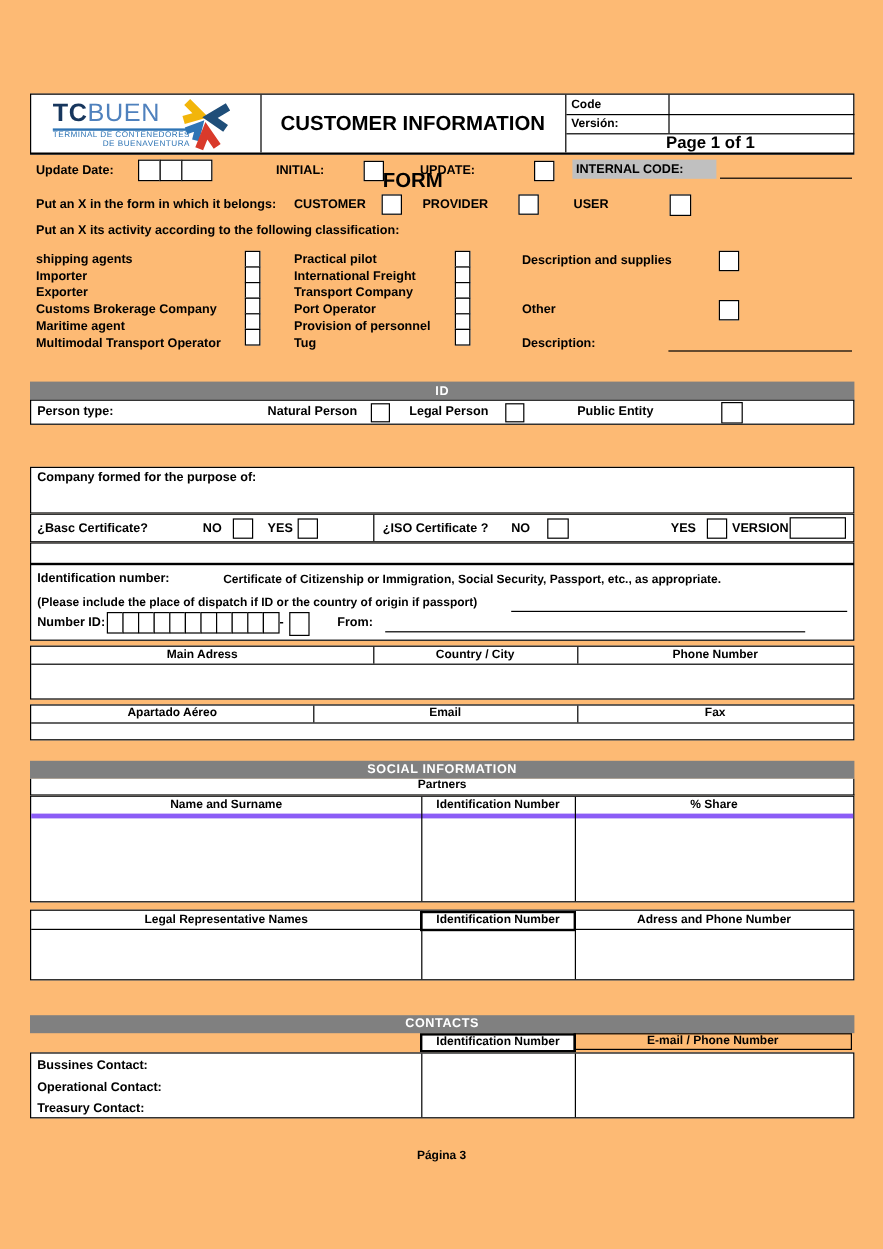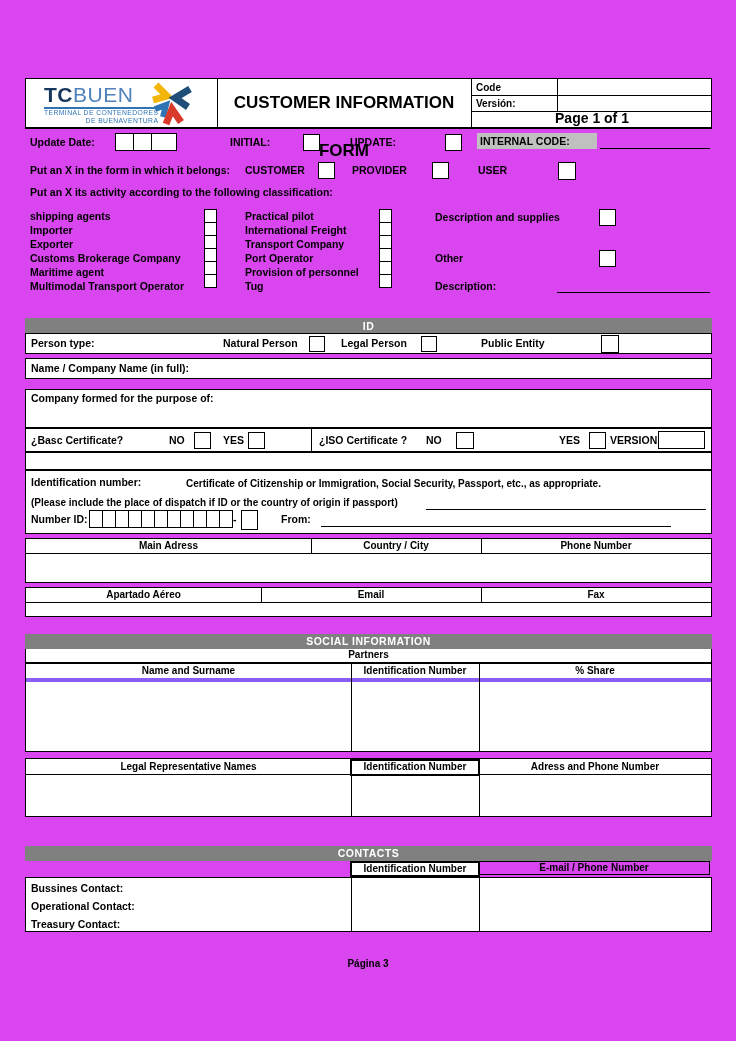--- a/index.html
+++ b/index.html
@@ -1,16 +1,16 @@
 <!DOCTYPE html>
 <html><head>
 <meta charset="utf-8">
 <style>
   html,body{margin:0;padding:0;background:#fff;}
-  .page{position:relative;width:736px;height:1041px;background:#d946ef;overflow:hidden;
+  .page{position:relative;width:736px;height:1041px;background:#fdba74;overflow:hidden;
         font-family:"Liberation Sans",sans-serif;color:#000;}
   .abs{position:absolute;}
   .lbl{position:absolute;font-size:10.5px;font-weight:bold;white-space:nowrap;line-height:13px;}
   .sm{font-size:10px;}
   .cb{position:absolute;width:13px;height:13px;border:1px solid #000;background:#fff;}
   .box{position:absolute;border:1px solid #000;background:#fff;}
   .line{position:absolute;border-bottom:1px solid #000;}
   .bar{position:absolute;background:#808080;color:#fff;font-weight:bold;font-size:10.5px;
        text-align:center;line-height:16px;letter-spacing:.5px;}
   .ctr{text-align:center;}
@@ -136,23 +136,20 @@
   <div class="box" style="left:25px;top:333px;width:685px;height:19px;">
     <span class="lbl" style="left:5px;top:3px;">Person type:</span>
     <span class="lbl" style="left:197px;top:3px;">Natural Person</span>
     <div class="cb" style="left:283px;top:2px;width:14px;height:14px;"></div>
     <span class="lbl" style="left:315px;top:3px;">Legal Person</span>
     <div class="cb" style="left:395px;top:2px;width:14px;height:14px;"></div>
     <span class="lbl" style="left:455px;top:3px;">Public Entity</span>
     <div class="cb" style="left:575px;top:1px;width:16px;height:16px;"></div>
   </div>
 
-  <div class="box" style="left:25px;top:358px;width:685px;height:19px;">
-    <span class="lbl" style="left:5px;top:3px;">Name / Company Name (in full):</span>
-  </div>
 
   <div class="box" style="left:25px;top:389px;width:685px;height:37px;">
     <span class="lbl" style="left:5px;top:2px;">Company formed for the purpose of:</span>
   </div>
 
   <div class="box" style="left:25px;top:428px;width:685px;height:22px;">
     <span class="lbl" style="left:5px;top:5px;">¿Basc Certificate?</span>
     <span class="lbl" style="left:143px;top:5px;">NO</span>
     <div class="cb" style="left:168px;top:3px;width:15px;height:15px;"></div>
     <span class="lbl" style="left:197px;top:5px;">YES</span>

